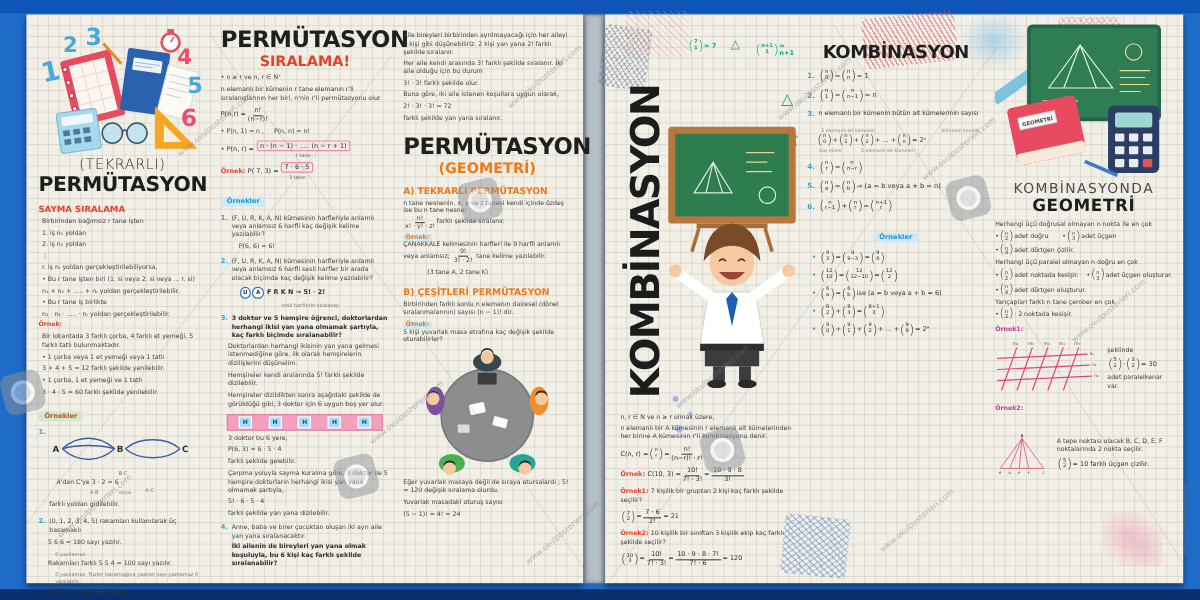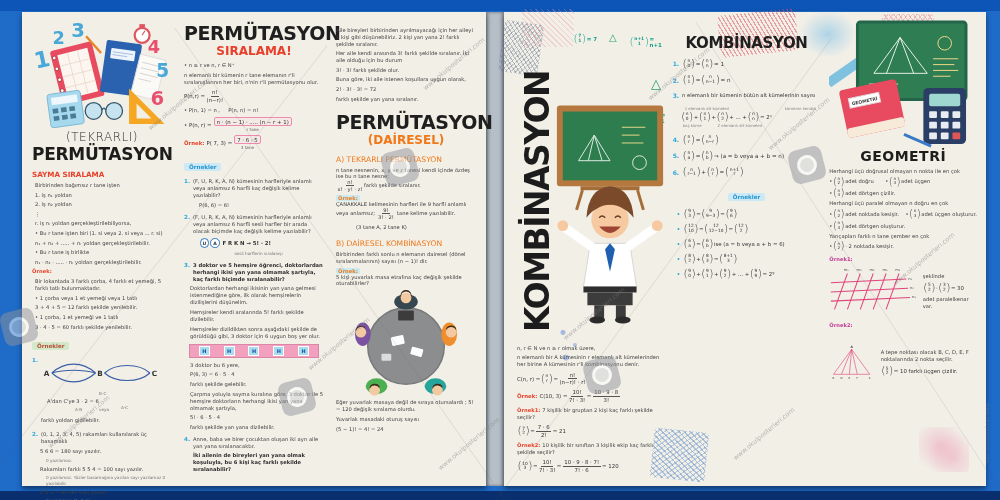--- a/index.html
+++ b/index.html
@@ -14,21 +14,21 @@
  background-size:9px 9px;box-shadow:0 3px 5px rgba(5,15,35,.55)}
 .pl{left:22px;width:464px;padding:8px 10px;gap:12px}
 .pr{left:504px;width:482px;padding:8px 9px;gap:9px}
 .col{position:relative;flex:1;min-width:0;z-index:1}
 .t{font-size:5.2px;line-height:1.35;color:#3e3e3e;margin:2.6px 0}
 .bold{font-weight:700;color:#2d2d2d}
 .h1{font-size:19px;font-weight:900;color:#1f1f1f;text-align:center;letter-spacing:-.4px;margin:2px 0 0}
 .h1s{font-size:12px;font-weight:800;text-align:center;margin:0 0 4px}
 .red{color:#e8402a}.orange{color:#f07818}.mag{color:#c23a96}
 .secRed{color:#e8402a;font-weight:800;font-size:7.2px;margin:6px 0 3px}
-.secOr{color:#f07818;font-weight:400;font-size:7.6px;margin:8px 0 3px}
+.secOr{color:#f07818;font-weight:700;font-size:7.6px;margin:8px 0 3px}
 .badge{display:inline-block;background:#cde9f6;color:#2596cf;font-weight:800;font-size:5.6px;padding:1px 5px;border-radius:2px;margin:4px 0 2px}
 .badge.green{background:#d2e8c8;color:#b8503c}
 .obadge{background:#c9e9f3;color:#f07818;font-weight:800;padding:0 2px;border-radius:1px}
 .olabel{color:#e8402a;font-weight:800;margin-right:2px}
 .item{display:flex;gap:3px;margin:5px 0 2px}
 .inum{color:#29a8df;font-weight:800;font-size:5.6px;flex:none}
 .fline{font-size:5.4px;color:#333;margin:3.5px 0;display:flex;align-items:center;flex-wrap:wrap}
 .bin{display:inline-flex;align-items:center;vertical-align:middle;margin:0 .5px}
 .bin .bp{font-size:2em;font-weight:300;line-height:.72}
 .bin .bs{display:inline-flex;flex-direction:column;align-items:center;line-height:1.05;font-size:.8em;padding:0 .5px}
@@ -275,35 +275,35 @@
   <div class="col">
    <div style="padding-top:4px">
           <div class="t">Aile bireyleri birbirinden ayrılmayacağı için her aileyi 1 kişi gibi düşünebiliriz. 2 kişi yan yana 2! farklı şekilde sıralanır.</div>
           <div class="t">Her aile kendi arasında 3! farklı şekilde sıralanır. İki aile olduğu için bu durum</div>
           <div class="t">3! · 3!  farklı şekilde olur.</div>
           <div class="t">Buna göre, iki aile istenen koşullara uygun olarak,</div>
           <div class="t">2! · 3! · 3! = 72</div>
           <div class="t">farklı şekilde yan yana sıralanır.</div>
         </div>
    <div class="h1" style="margin-top:8px">PERMÜTASYON</div>
-   <div class="h1s orange">(DAİRESEL)</div>
+   <div class="h1s orange">(GEOMETRİ)</div>
    <div class="secOr">A) TEKRARLI PERMÜTASYON</div>
    <div class="gl">n tane nesnenin, x, y ve z tanesi kendi içinde özdeş ise bu n tane nesne; <span class="fr">
             <span class="fn">n!</span>
             <span class="fd">x! · y! · z!</span>
           </span> farklı şekilde sıralanır.</div>
    <div class="gl">
     <span class="obadge">Örnek:</span>&nbsp;
     <span style="display:inline">ÇANAKKALE kelimesinin harfleri ile 9 harfli anlamlı veya anlamsız; <span class="fr">
               <span class="fn">9!</span>
               <span class="fd">3! · 2!</span>
             </span> tane kelime yazılabilir.</span>
    </div>
    <div class="t" style="padding-left:20px">(3 tane A, 2 tane K)</div>
-   <div class="secOr">B) DAİRESEL KOMBİNASYON</div>
+   <div class="secOr">B) ÇEŞİTLERİ PERMÜTASYON</div>
    <div class="t">Birbirinden farklı sonlu n elemanın dairesel (dönel sıralanmalarının) sayısı (n − 1)! dir.</div>
    <div class="gl">
     <span class="obadge">Örnek:</span>&nbsp;
     <span style="display:inline">5 kişi yuvarlak masa etrafına kaç değişik şekilde oturabilirler?</span>
    </div>
    <svg width="108" height="108" viewBox="0 0 110 110" style="margin:2px auto">
     <circle cx="55" cy="58" r="39" fill="#8b8d8e" stroke="#77797a" stroke-width="1.5"></circle>
     <rect x="47" y="22" width="16" height="10" rx="1" fill="#3c3c3c"></rect>
     <rect x="40" y="48" width="13" height="9" rx="1" fill="#fdfdfd" transform="rotate(-12 46 52)"></rect>
     <rect x="60" y="60" width="12" height="8" rx="1" fill="#fdfdfd" transform="rotate(15 66 64)"></rect>
@@ -749,20 +749,21 @@
               <rect x="102" y="105" width="8" height="7" rx="1"></rect>
               <rect x="114" y="105" width="8" height="7" rx="1"></rect>
               <rect x="126" y="105" width="8" height="7" rx="1"></rect>
               <rect x="102" y="116" width="8" height="7" rx="1"></rect>
               <rect x="114" y="116" width="8" height="7" rx="1"></rect>
             </g>
       <rect x="126" y="116" width="8" height="7" rx="1" fill="#e05555"></rect>
     </g>
     <line x1="76" y1="118" x2="104" y2="130" stroke="#3a7bc8" stroke-width="3"></line>
    </svg>
+   <div style="font-size:11.5px;color:#4a4a4a;text-align:center;letter-spacing:1.2px;margin-top:2px">KOMBİNASYONDA</div>
    <div style="font-size:14px;font-weight:900;color:#1d1d1b;text-align:center;letter-spacing:.5px;margin-bottom:4px">GEOMETRİ</div>
    <div>
           <div class="gl">Herhangi üçü doğrusal olmayan n nokta ile en çok</div>
           <div class="gl">• <span class="bin">
               <span class="bp">(</span>
               <span class="bs">
                 <span>n</span>
                 <span>2</span>
               </span>
               <span class="bp">)</span>

